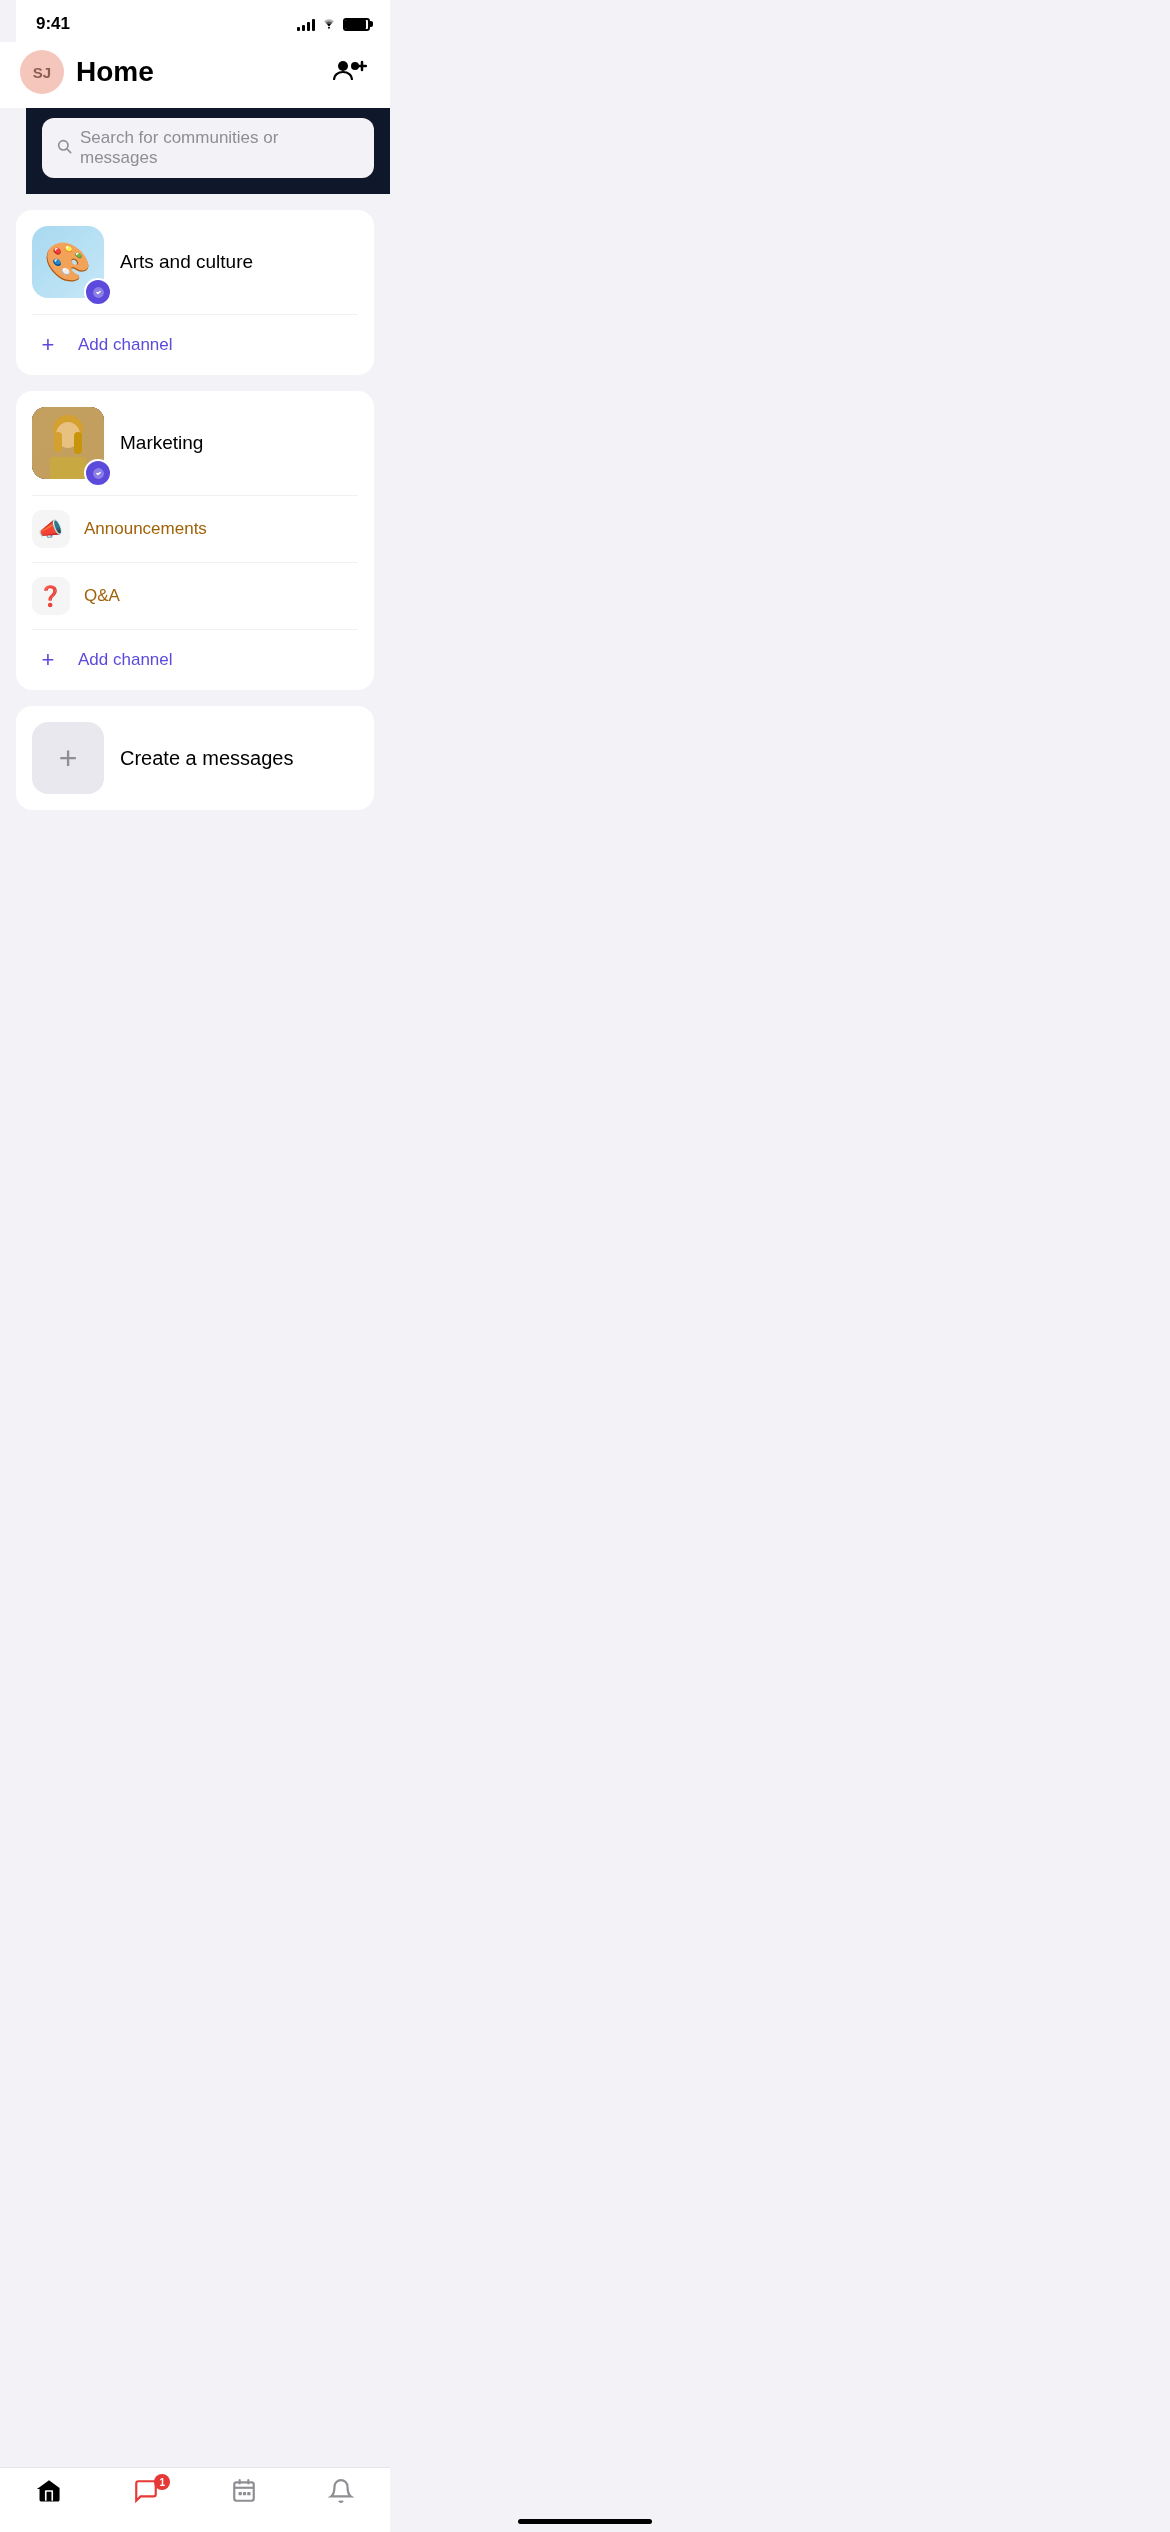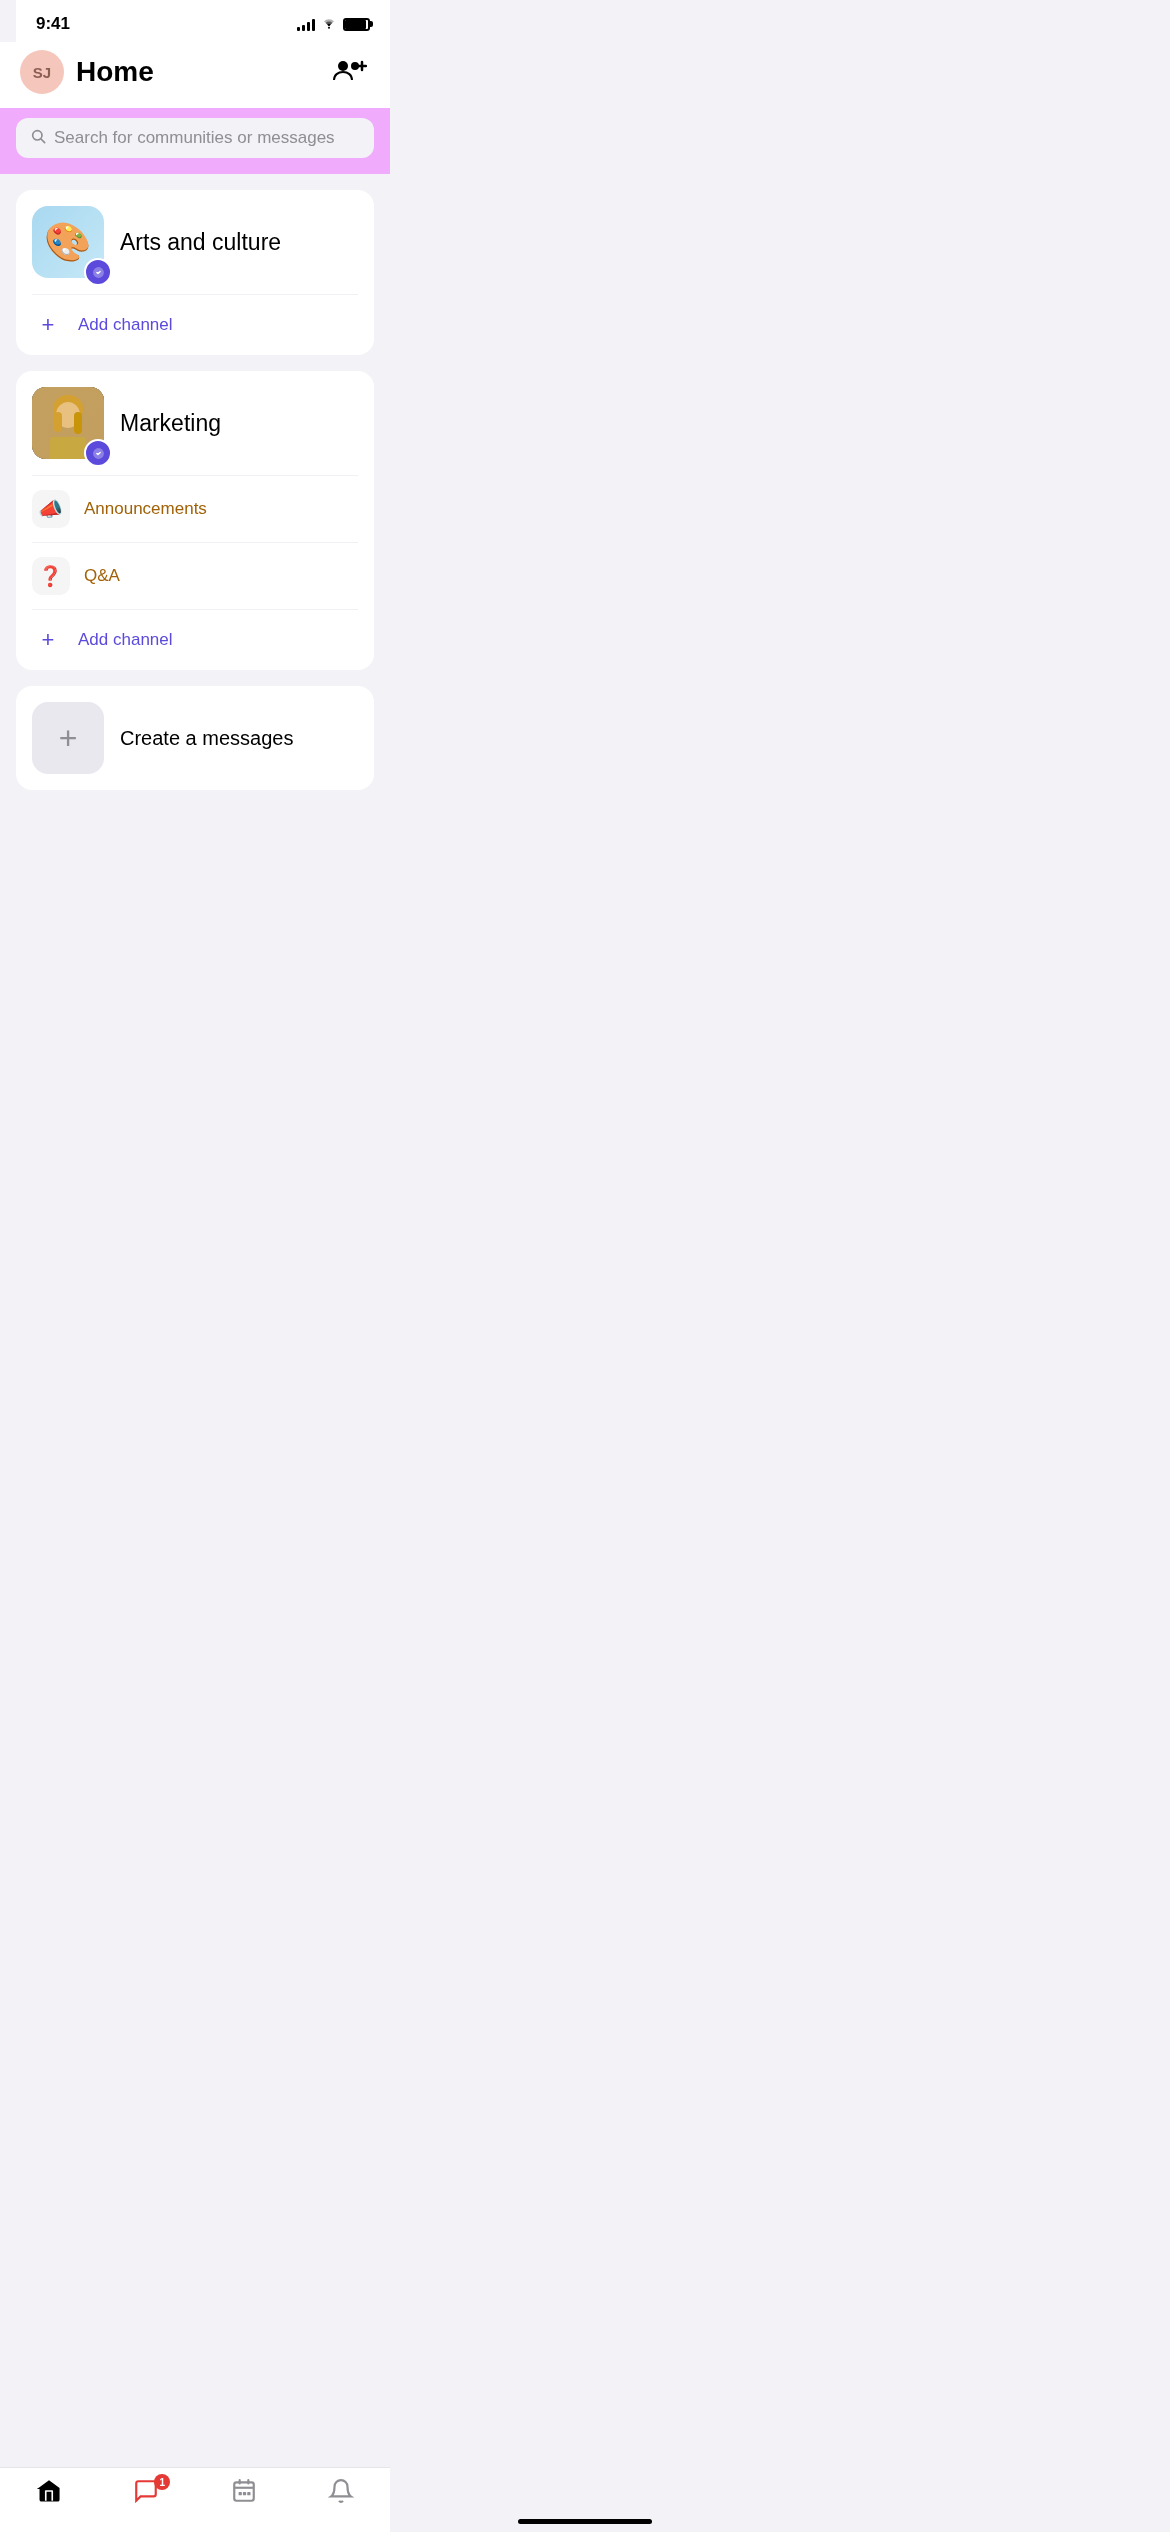--- a/index.html
+++ b/index.html
@@ -108,22 +108,23 @@
       width: 40px;
       height: 40px;
       display: flex;
       align-items: center;
       justify-content: center;
       cursor: pointer;
     }
 
     
     .search-container {
-      background: #f0abfc;
+      background: #0f172a;
       padding: 10px 16px 16px 16px;
+      margin-left: 26px;
     }
     .search-bar {
       background: #f2f2f7;
       border-radius: 12px;
       padding: 10px 14px;
       display: flex;
       align-items: center;
       gap: 8px;
     }
     .search-icon-svg {
@@ -203,21 +204,21 @@
       background: #5b4adb;
       border-radius: 50%;
       border: 2px solid white;
       display: flex;
       align-items: center;
       justify-content: center;
       font-size: 12px;
       color: white;
     }
     .community-name {
-      font-size: 23px;
+      font-size: 19px;
       font-weight: 500;
       color: #000;
     }
 
     
     .divider {
       height: 1px;
       background: #f0f0f5;
       margin: 0 16px;
     }

